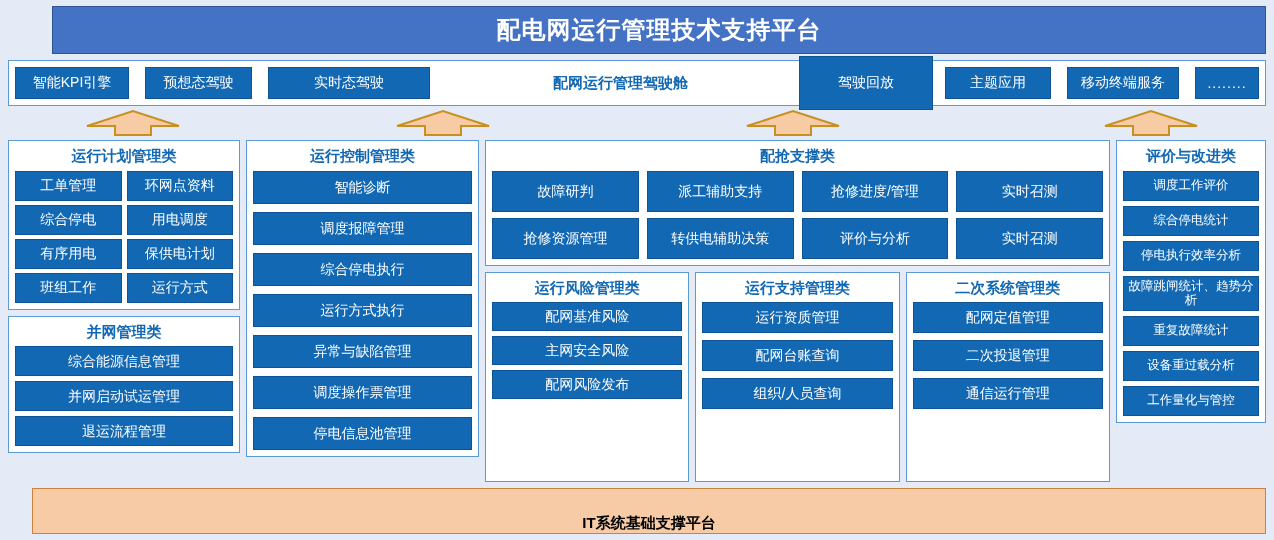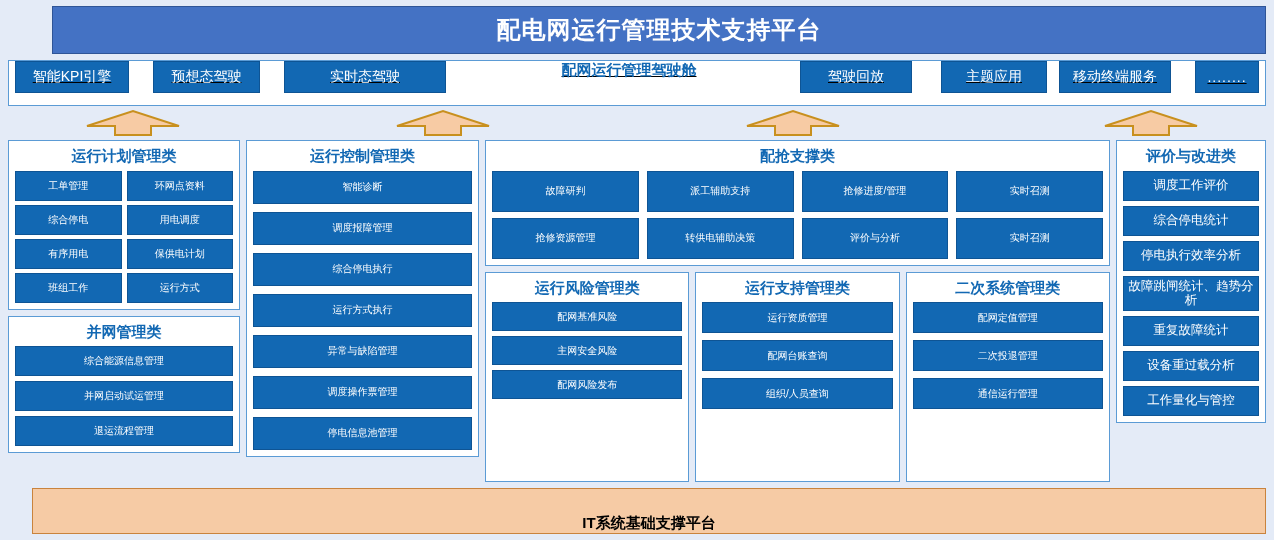--- a/index.html
+++ b/index.html
@@ -32,25 +32,24 @@
     font-weight:bold;
     letter-spacing:1px;
   }
 
   
   .navbar{
     margin-top:6px;
     height:44px;
     background:#FFFFFF;
     border:1px solid #5B9BD5;
-    display:flex;
+    display:flex;align-items:center;
     padding:0 6px;
-    gap:12px;
+    gap:4px;
     flex:0 0 auto;
-    text-decoration:underline;
   }
   .nav-btn{
     background:#1268B3;
     border:1px solid #0E5494;
     color:#FFFFFF;
     font-size:14px;
     height:30px;
     display:flex;align-items:center;justify-content:center;
     margin-right:12px;
     white-space:nowrap;
@@ -60,22 +59,22 @@
   .nav-btn.w2{width:105px;padding:0;}
   .nav-btn.w3{width:160px;padding:0;}
   .nav-center{
     flex:1 1 auto;
     text-align:center;
     color:#1268B3;
     font-size:15px;
     font-weight:bold;
     white-space:nowrap;
   }
-  .nav-btn.r1{width:110px;padding:0;margin-right:17px;}
-  .nav-btn.r2{width:104px;padding:0;margin-right:0;}
+  .nav-btn.r1{width:110px;padding:11px;margin-right:8px;}
+  .nav-btn.r2{width:104px;padding:0;margin-right:12px;}
   .nav-btn.r3{width:110px;padding:0;margin-right:12px;}
   .nav-btn.r4{width:62px;padding:0;margin-right:0;letter-spacing:1px;}
 
   
   .arrows{
     position:relative;
     height:34px;
     flex:0 0 auto;
   }
   .arrow{
@@ -107,21 +106,21 @@
     font-weight:bold;
     text-align:center;
     margin:2px 0 6px 0;
     line-height:1.1;
   }
 
   .btn{
     background:#1268B3;
     border:1px solid #0E5494;
     color:#FFFFFF;
-    font-size:10px;
+    font-size:14px;
     display:flex;align-items:center;justify-content:center;
     text-align:center;
     line-height:1.15;
     box-sizing:border-box;
     padding:2px 3px;
   }
 
   
   .col1{width:232px;display:flex;flex-direction:column;gap:6px;}
   .col1 .panel{flex:0 0 auto;}

